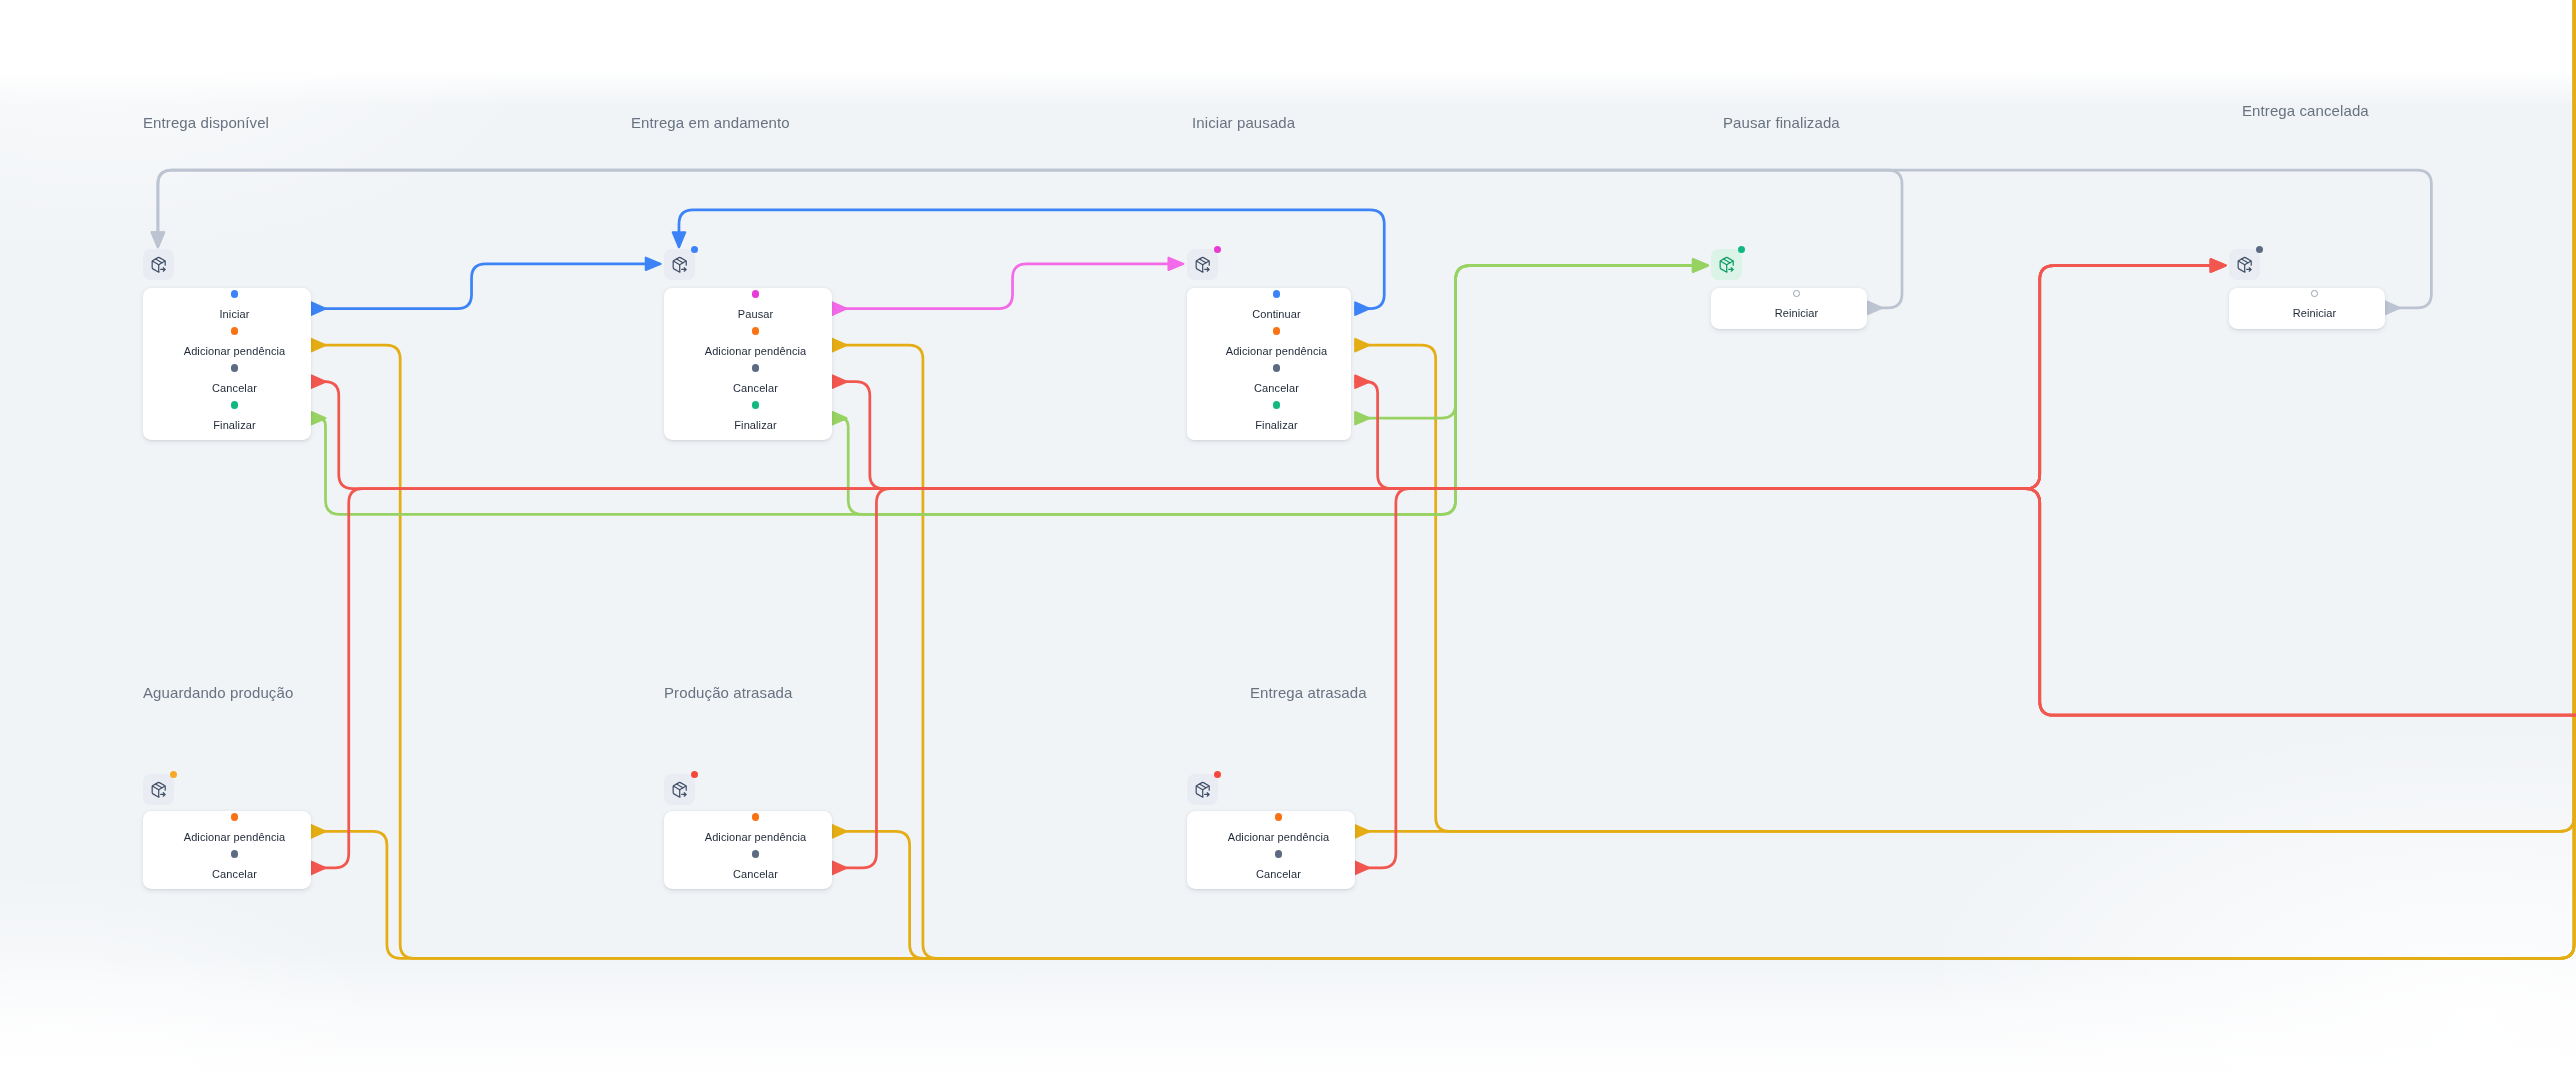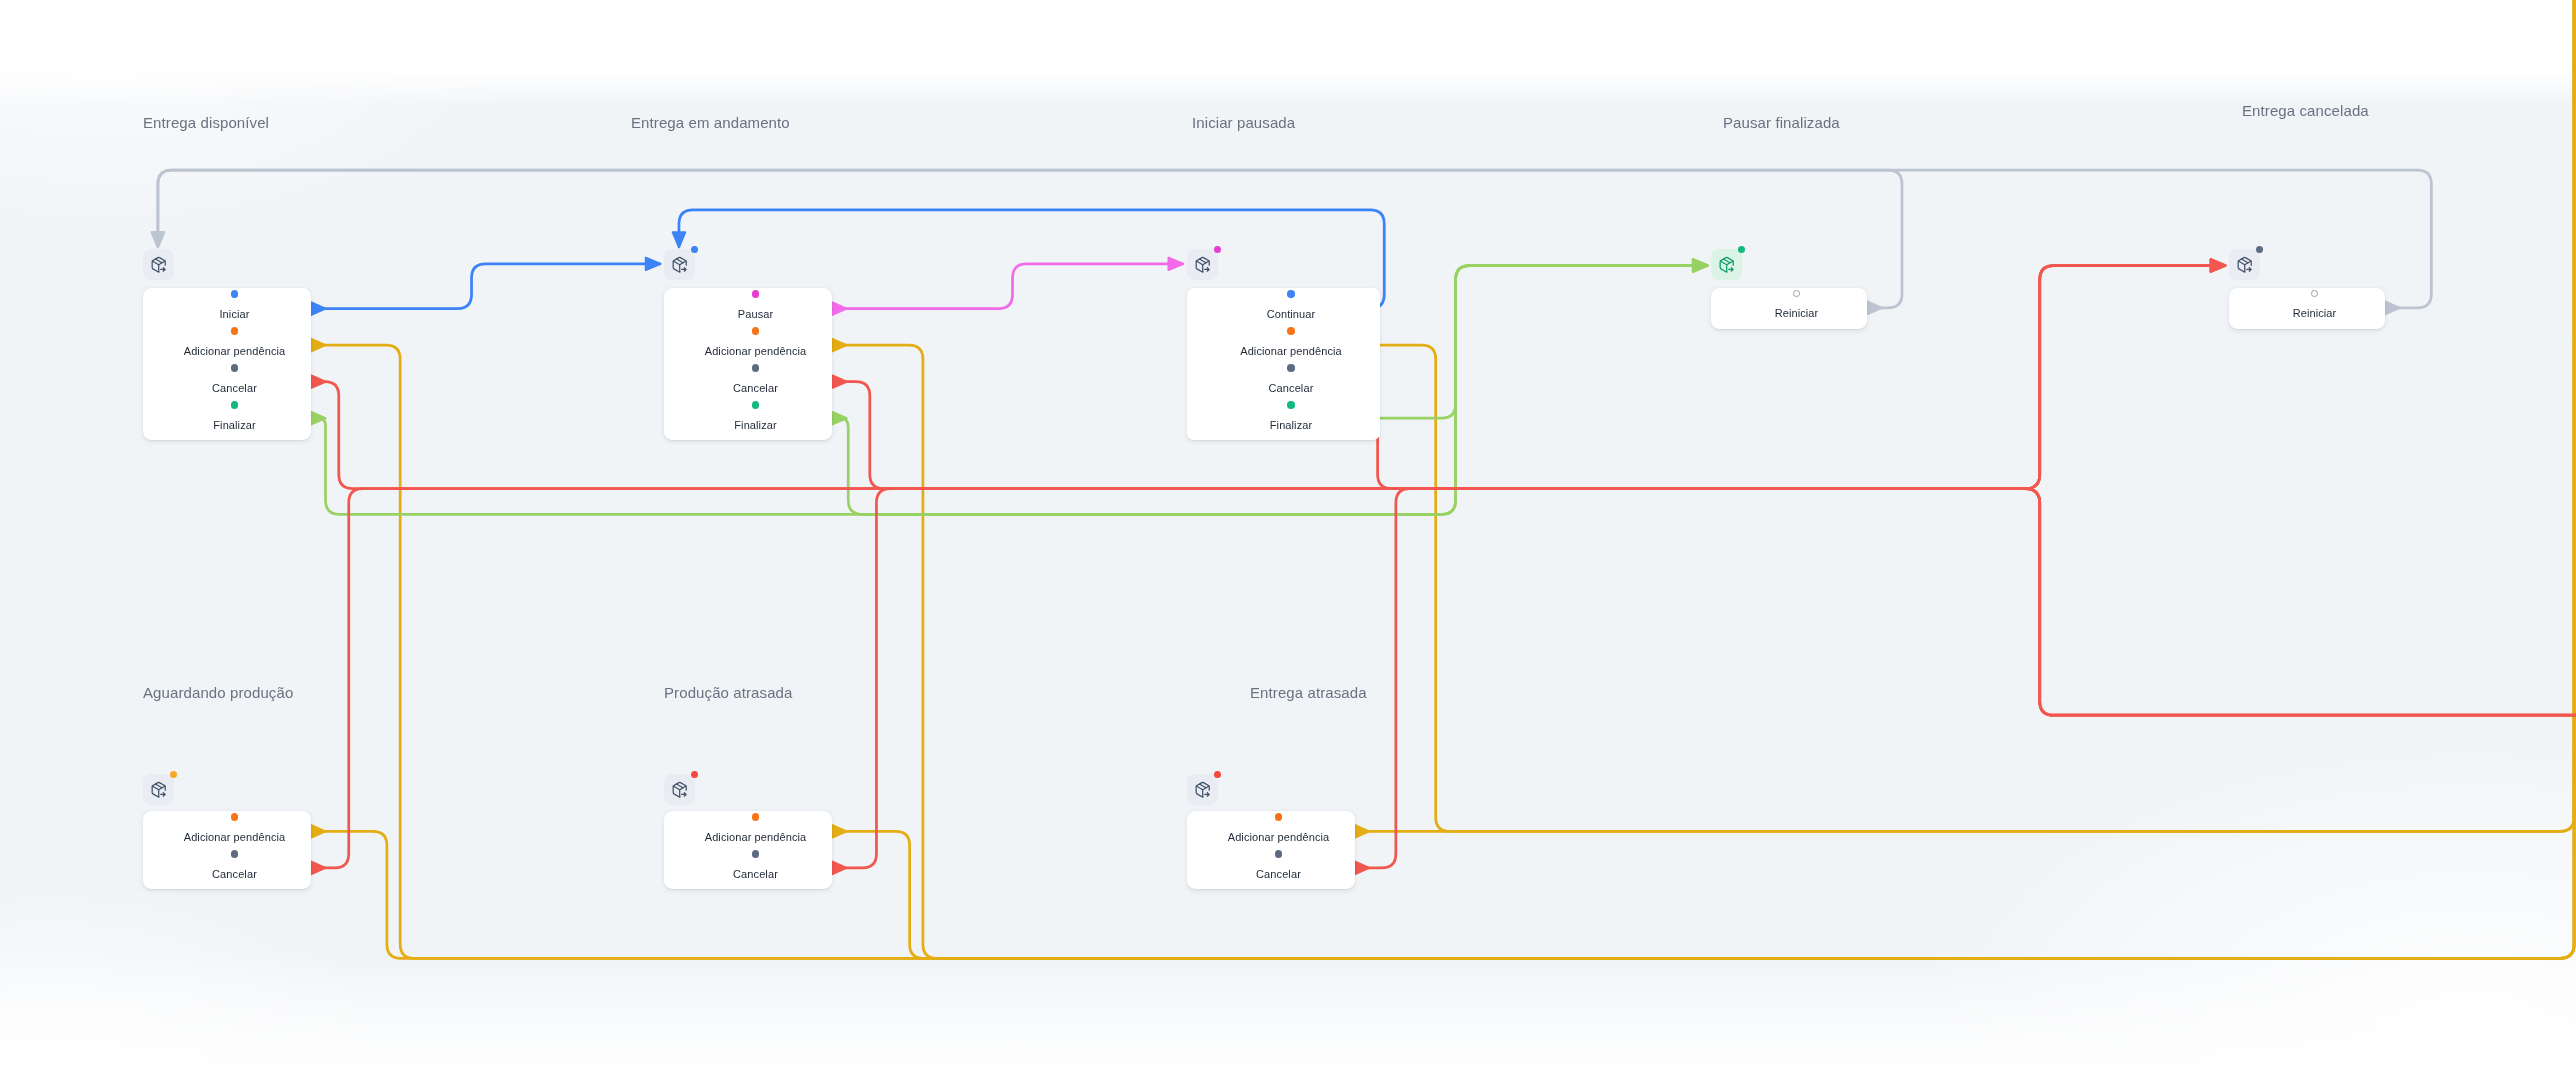--- a/index.html
+++ b/index.html
@@ -166,21 +166,21 @@
         <svg viewBox="0 0 24 24" width="17.4" height="17.4" fill="none" stroke="currentColor" stroke-width="1.7" stroke-linecap="round" stroke-linejoin="round">
   <path d="M21 12.6V8a2 2 0 0 0-1-1.73l-7-4a2 2 0 0 0-2 0l-7 4A2 2 0 0 0 3 8v8a2 2 0 0 0 1 1.73l7 4a2 2 0 0 0 1.4.22"></path>
   <path d="M3.3 7 12 12l8.7-5"></path>
   <path d="M12 22V12"></path>
   <path d="m16.5 9.4-9-5.2"></path>
   <path d="M14.8 18.6h5.6"></path>
   <path d="m18.3 16.2 2.4 2.4-2.4 2.4"></path>
 </svg>
         <span class="node-badge" style="background: rgb(231, 59, 212);"></span>
       </div>
-      <div class="node-card" style="left: 1187px; top: 288px; width: 193px; border-radius: 7px;">
+      <div class="node-card" style="left: 1187px; top: 288px; width: 164px; border-radius: 7px;">
         <div class="action-row">
           <span class="action-dot" style="background: rgb(60, 131, 247);"></span>
           <span class="action-label">Continuar</span>
         </div>
         <div class="action-row">
           <span class="action-dot" style="background: rgb(249, 115, 22);"></span>
           <span class="action-label">Adicionar pendência</span>
         </div>
         <div class="action-row">
           <span class="action-dot" style="background: rgb(92, 107, 130);"></span>

